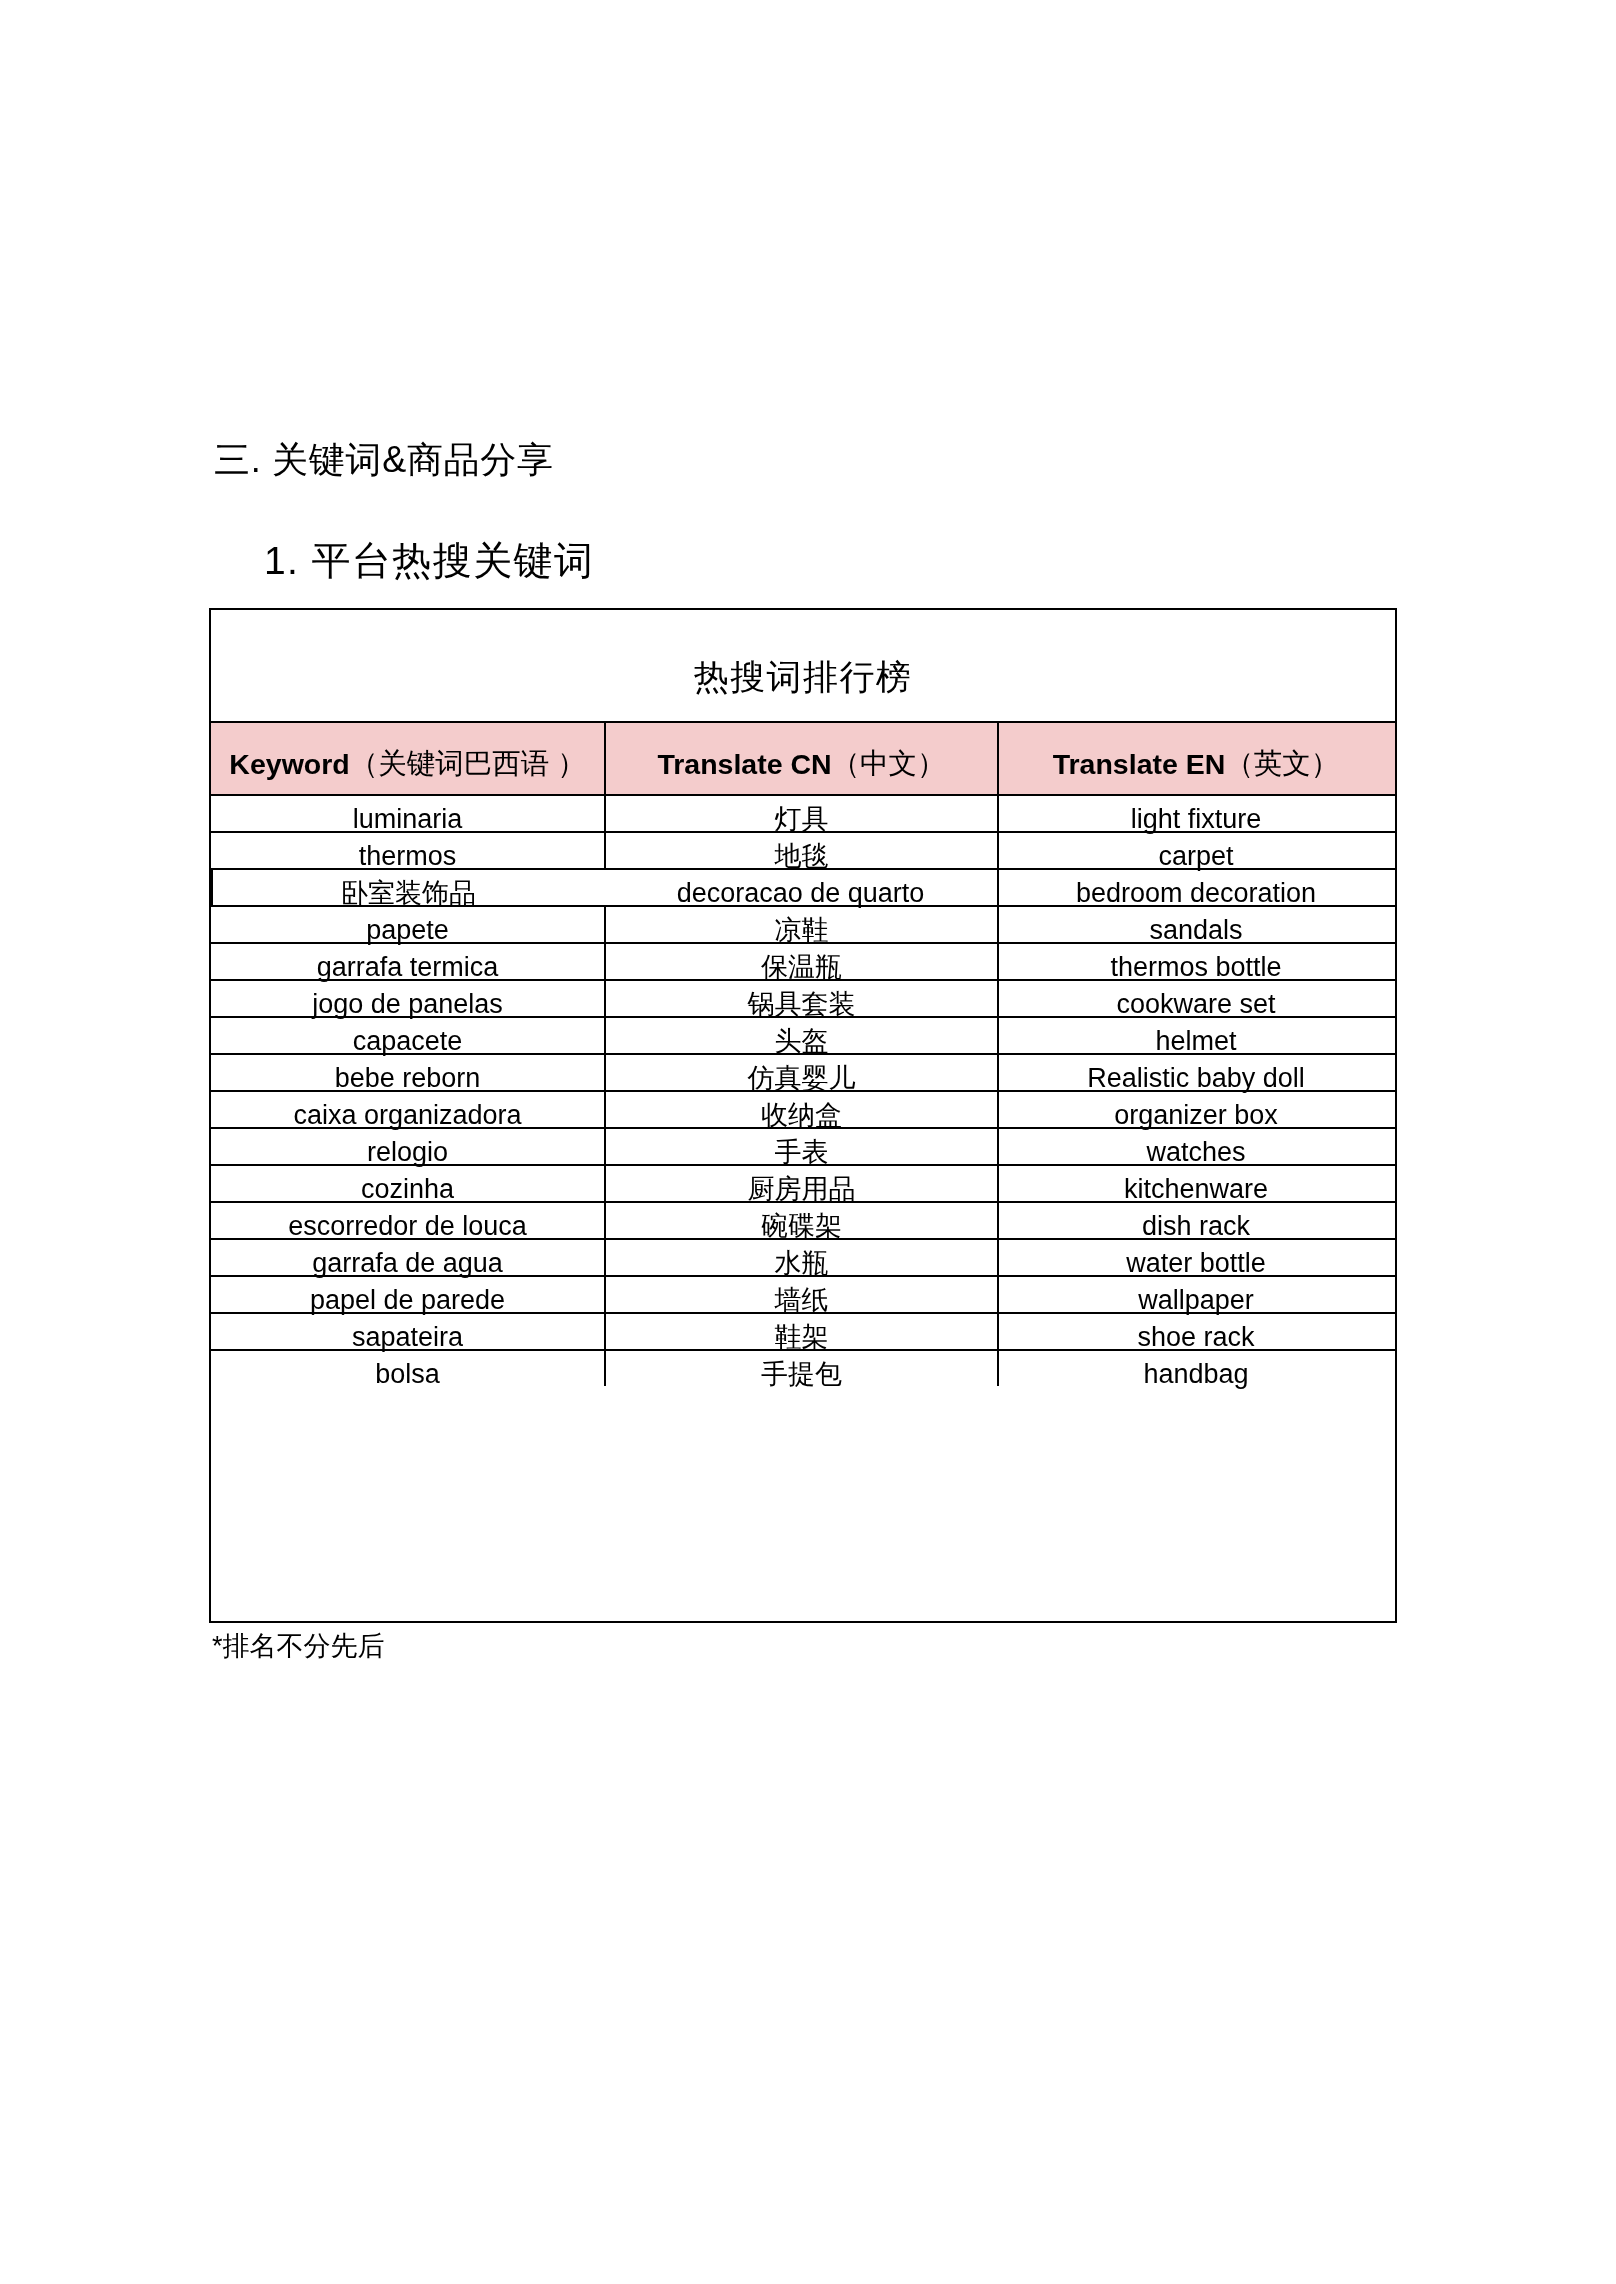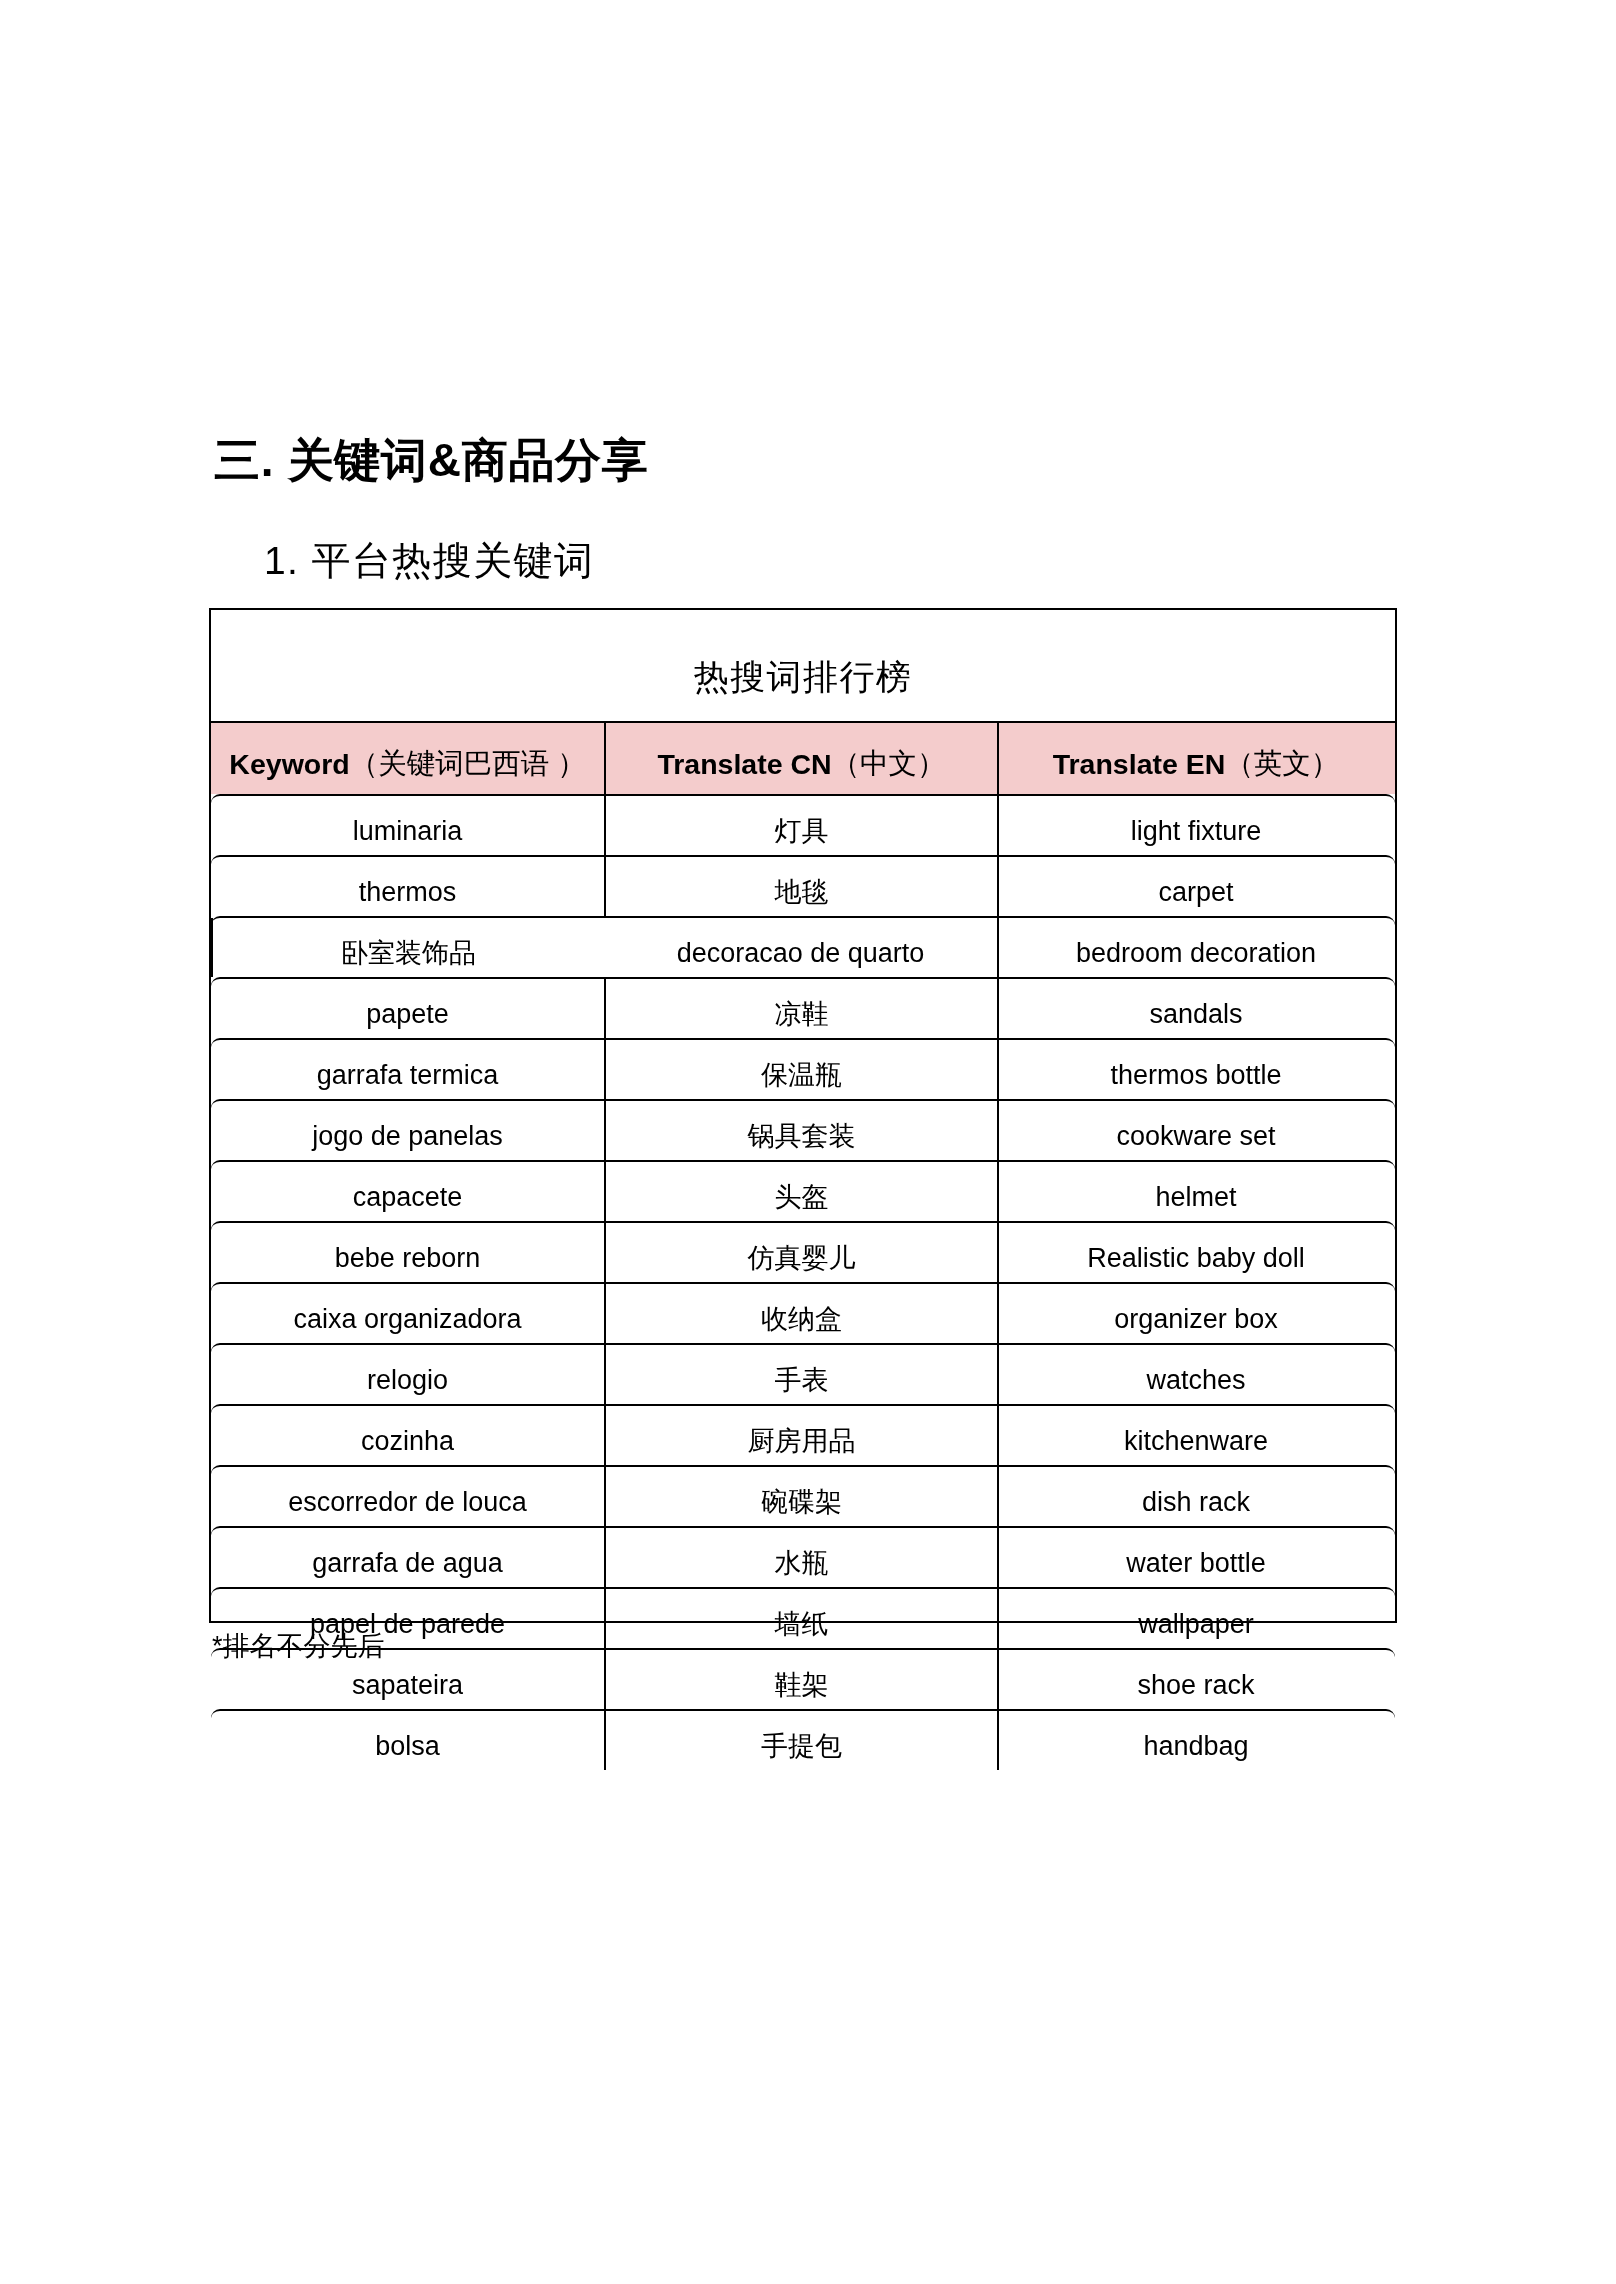--- a/index.html
+++ b/index.html
@@ -12,23 +12,23 @@
     height: 2284px;
     position: relative;
     overflow: hidden;
     font-family: "Liberation Sans", sans-serif;
     color: #000000;
   }
   .section-heading {
     position: absolute;
     left: 214px;
     top: 433px;
-    font-size: 46px;
+    font-size: 36px;
     line-height: 54px;
-    font-weight: bold;
+    font-weight: normal;
     white-space: nowrap;
     letter-spacing: 0.7px;
   }
   .sub-heading {
     position: absolute;
     left: 264px;
     top: 534px;
     font-size: 39px;
     line-height: 54px;
     font-weight: normal;
@@ -56,22 +56,21 @@
   }
   .row {
     display: flex;
     box-sizing: border-box;
     border-top: 2.7px solid #000000;
   }
   .header-row {
     height: 73px;
   }
   .body-row {
-    height: 61px;
-    border-radius: 9px;
+    height: 37px;
   }
   .cell {
     box-sizing: border-box;
     display: flex;
     align-items: center;
     justify-content: center;
     white-space: nowrap;
     padding-top: 11px;
   }
   .cell.c1 { width: 393px; }

